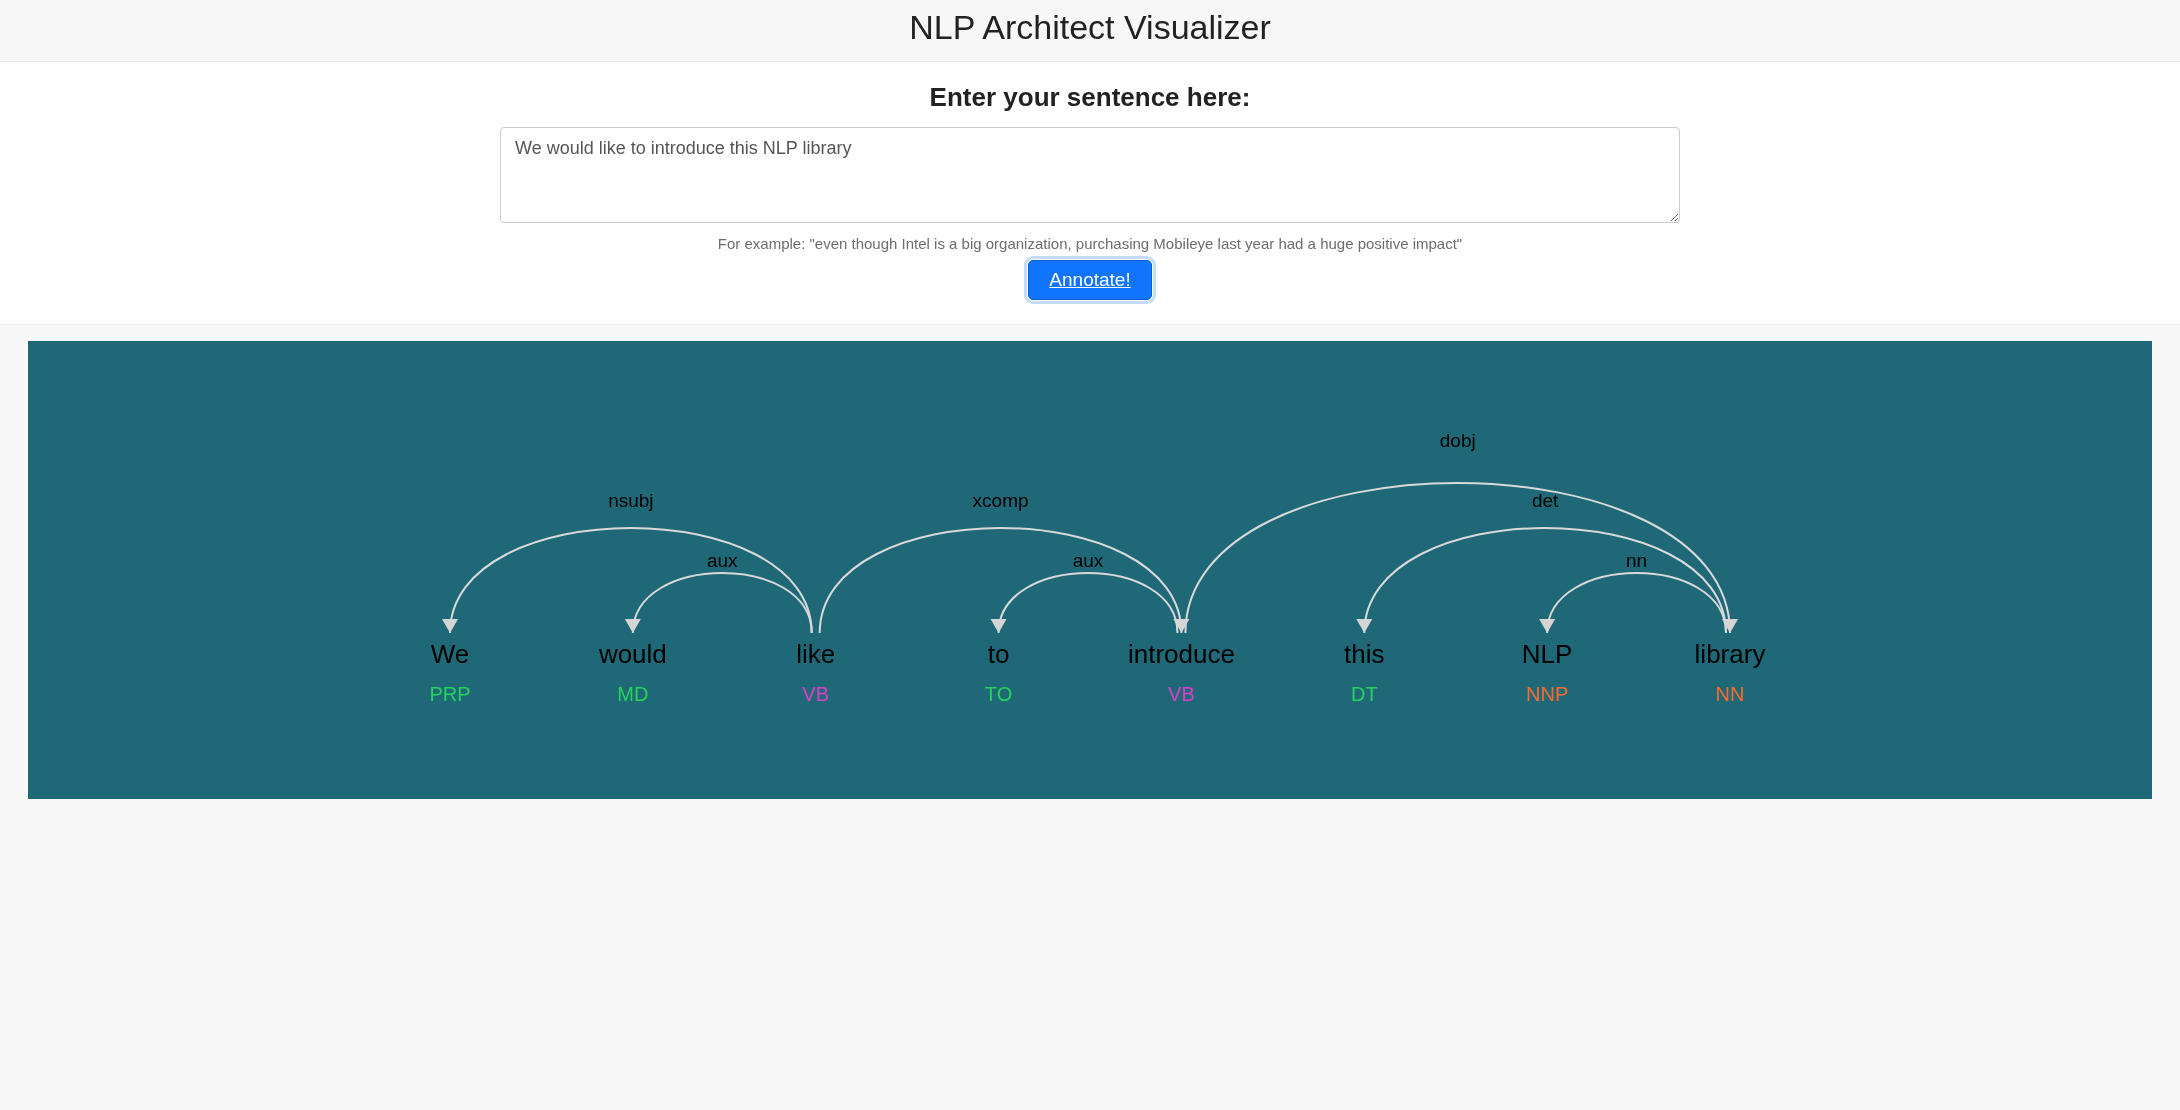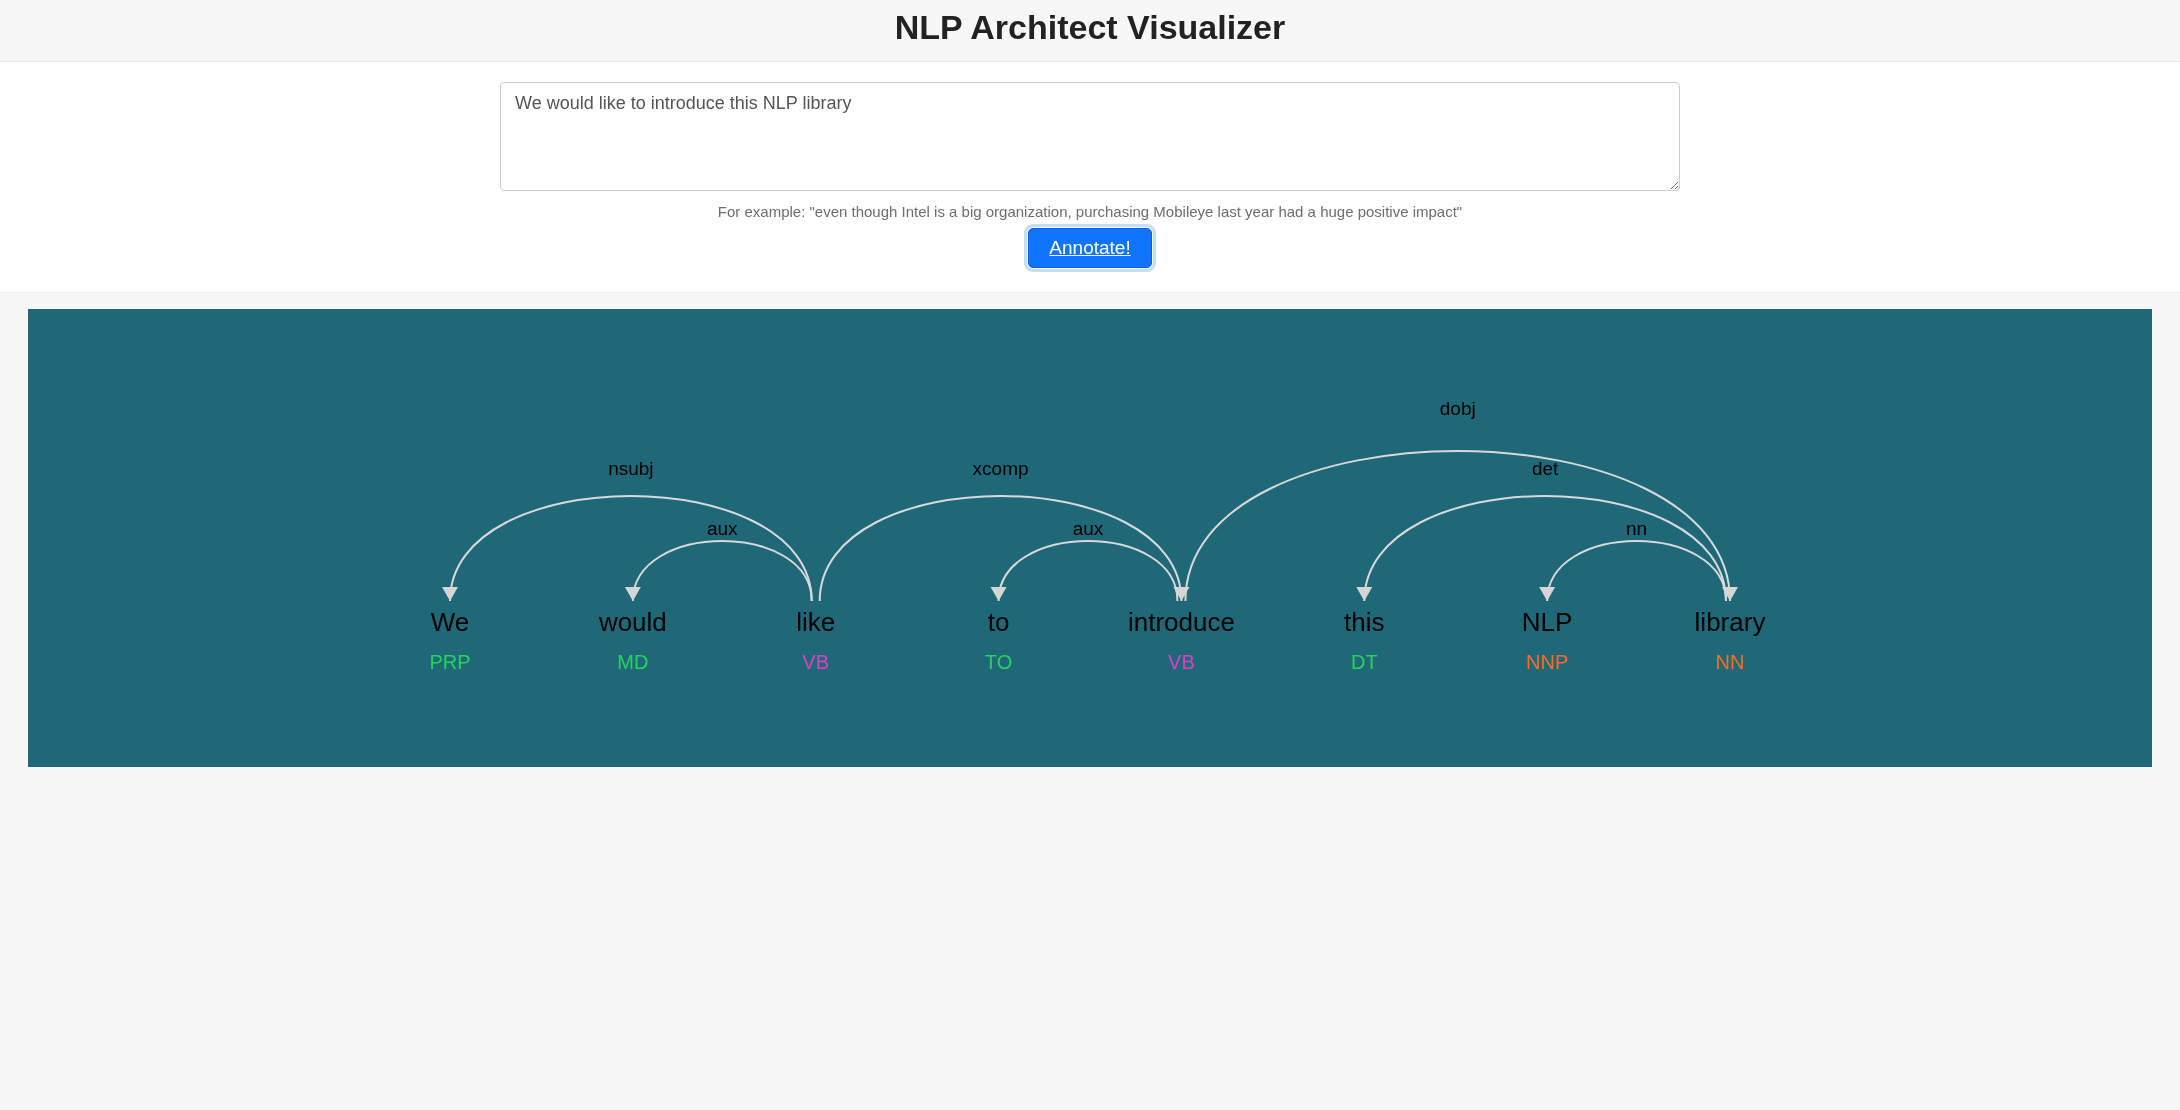--- a/index.html
+++ b/index.html
@@ -10,39 +10,39 @@
     color: #222;
   }
   .header {
     text-align: center;
     padding: 8px 0 14px 0;
     border-bottom: 1px solid #e6e6e6;
     background: #f7f7f7;
   }
   .header h1 {
     font-size: 34px;
-    font-weight: 700;
+    font-weight: 400;
     margin: 0;
   }
   .input-section {
     background: #fff;
     padding: 20px 0 24px 0;
     text-align: center;
     border-bottom: 1px solid #eee;
   }
   .input-section .prompt-label {
     font-size: 26px;
     font-weight: 600;
     display: block;
     margin-bottom: 14px;
   }
   .input-section textarea {
     width: 1180px;
     max-width: 78%;
-    height: 109px;
+    height: 96px;
     font-size: 18px;
     padding: 10px 14px;
     border: 1px solid #ccc;
     border-radius: 4px;
     resize: both;
     font-family: inherit;
     color: #555;
   }
   .example-text {
     color: #6d6d6d;
@@ -78,20 +78,21 @@
   .arrowhead { fill: #d5d5d5; }
 </style>
 </head>
 <body>
 
 <div class="header">
   <h1>NLP Architect Visualizer</h1>
 </div>
 
 <div class="input-section">
+  <span class="prompt-label">Enter your sentence here:</span>
   <textarea style="">We would like to introduce this NLP library</textarea>
   <div class="example-text">For example: "even though Intel is a big organization, purchasing Mobileye last year had a huge positive impact"</div>
   <div>
     <button class="annotate-btn">Annotate!</button>
   </div>
 </div>
 
 <div class="viz-wrap">
   <div class="viz">
     <svg id="dep-svg" width="1460" height="400" viewBox="0 0 1460 400">

